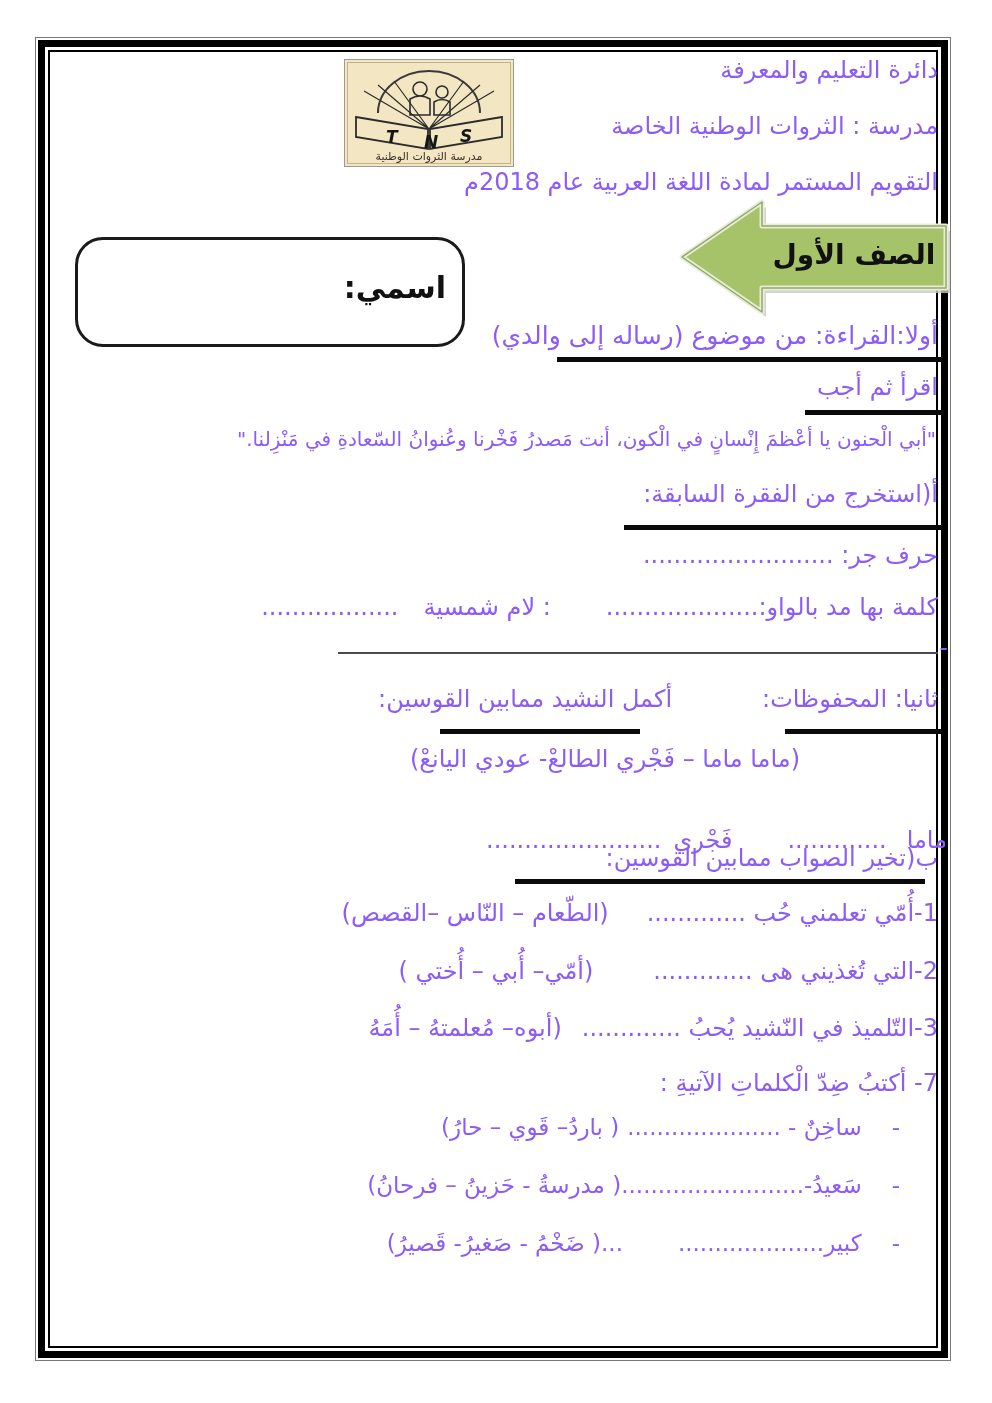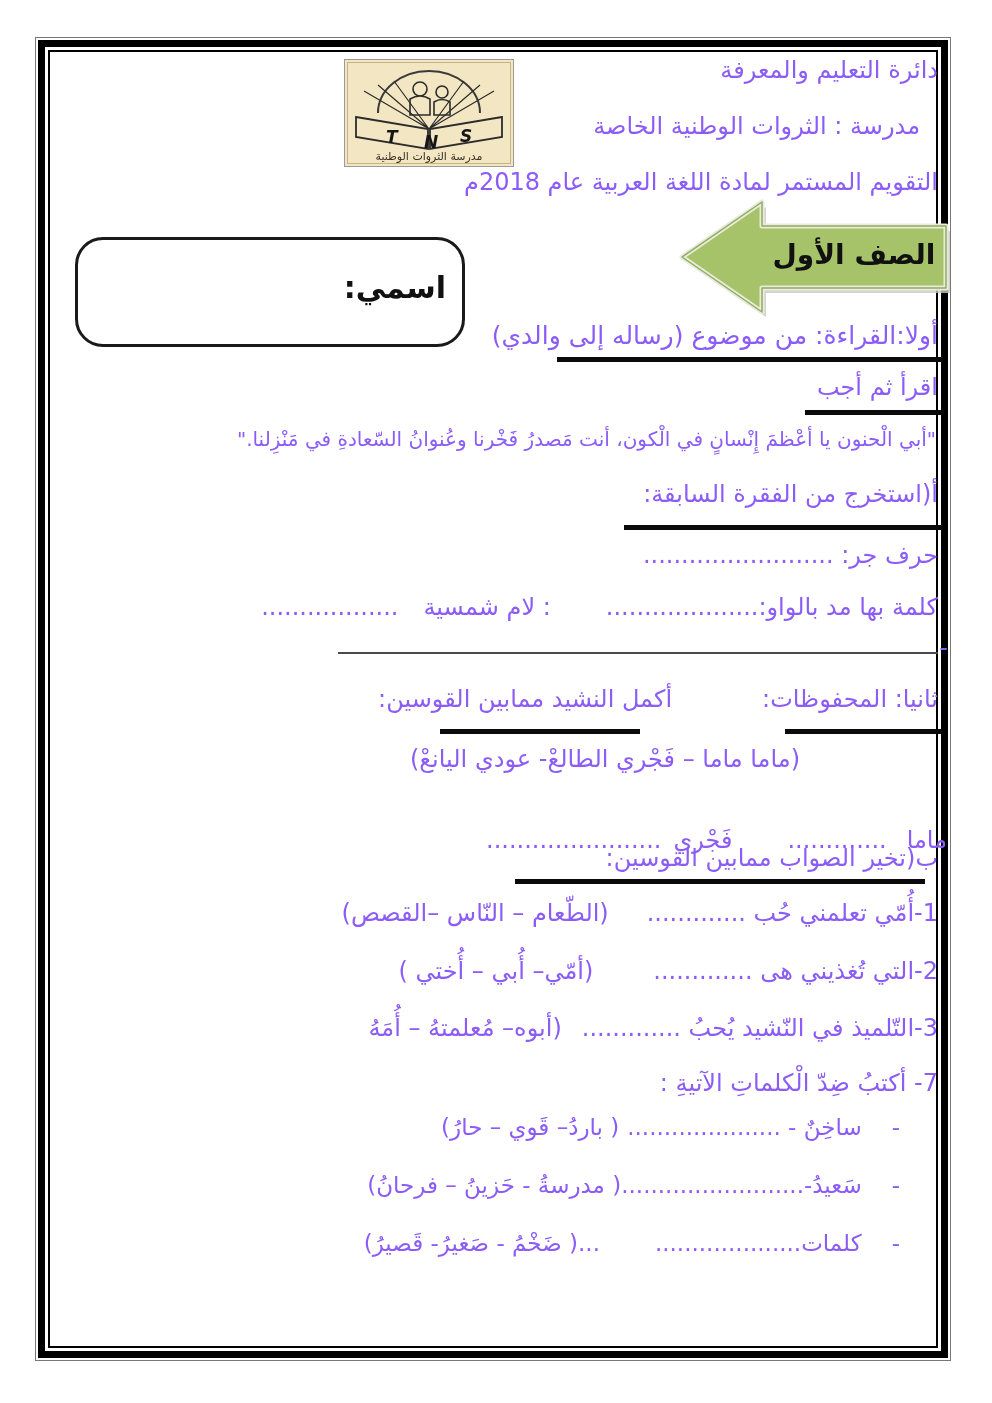--- a/index.html
+++ b/index.html
@@ -29,21 +29,21 @@
   svg{display:block;}
 </style>
 </head>
 <body>
 
 <div class="rect" style="left:35px;top:37px;width:916px;height:1324px;border:1px solid #777;"></div>
 <div class="rect" style="left:38px;top:40px;width:910px;height:1318px;border:7px solid #000;"></div>
 <div class="rect" style="left:48px;top:50px;width:890px;height:1298px;border:2px solid #000;"></div>
 
 <div class="row" style="top:55px;right:54px;">دائرة التعليم والمعرفة</div>
-<div class="row" style="top:111px;right:72px;text-align:right;">مدرسة : الثروات الوطنية الخاصة</div>
+<div class="row" style="top:111px;right:54px;text-align:right;">مدرسة : الثروات الوطنية الخاصة</div>
 <div class="row" style="top:167px;right:54px;">التقويم المستمر لمادة اللغة العربية عام 2018م</div>
 
 <div class="abs" style="left:344px;top:59px;width:170px;height:108px;">
   <svg width="170" height="108" viewBox="0 0 170 108">
     <rect x="0.5" y="0.5" width="169" height="107" fill="#f3e6c3" stroke="#9a9a9a" stroke-width="1"></rect>
     <rect x="3.5" y="3.5" width="163" height="101" fill="#f3e6c3" stroke="#c5b386" stroke-width="1"></rect>
 
     <path d="M 34 54 A 51 42 0 0 1 136 54" fill="none" stroke="#3a3a3a" stroke-width="2"></path>
 
     <g stroke="#2c2c2c" stroke-width="1.6" fill="#f3e6c3">
@@ -129,14 +129,14 @@
 
 <div class="row" style="top:1113px;right:92px;font-size:23px;">
   <span>-</span><span class="gap" style="width:30px;"></span><span>ساخِنٌ - .....................</span><span class="gap" style="width:8px;"></span><span>( باردُ– قَوي – حارُ)</span>
 </div>
 
 <div class="row" style="top:1171px;right:92px;font-size:23px;">
   <span>-</span><span class="gap" style="width:30px;"></span><span>سَعيدُ-.........................</span><span>( مدرسةُ -  حَزينُ – فرحانُ)</span>
 </div>
 
 <div class="row" style="top:1229px;right:92px;font-size:23px;">
-  <span>-</span><span class="gap" style="width:30px;"></span><span>كلمات....................</span><span class="gap" style="width:55px;"></span><span>...( ضَخْمُ -  صَغيرُ-  قَصيرُ)</span>
+  <span>-</span><span class="gap" style="width:30px;"></span><span>كبير....................</span><span class="gap" style="width:55px;"></span><span>...( ضَخْمُ -  صَغيرُ-  قَصيرُ)</span>
 </div>
 
 </body></html>

